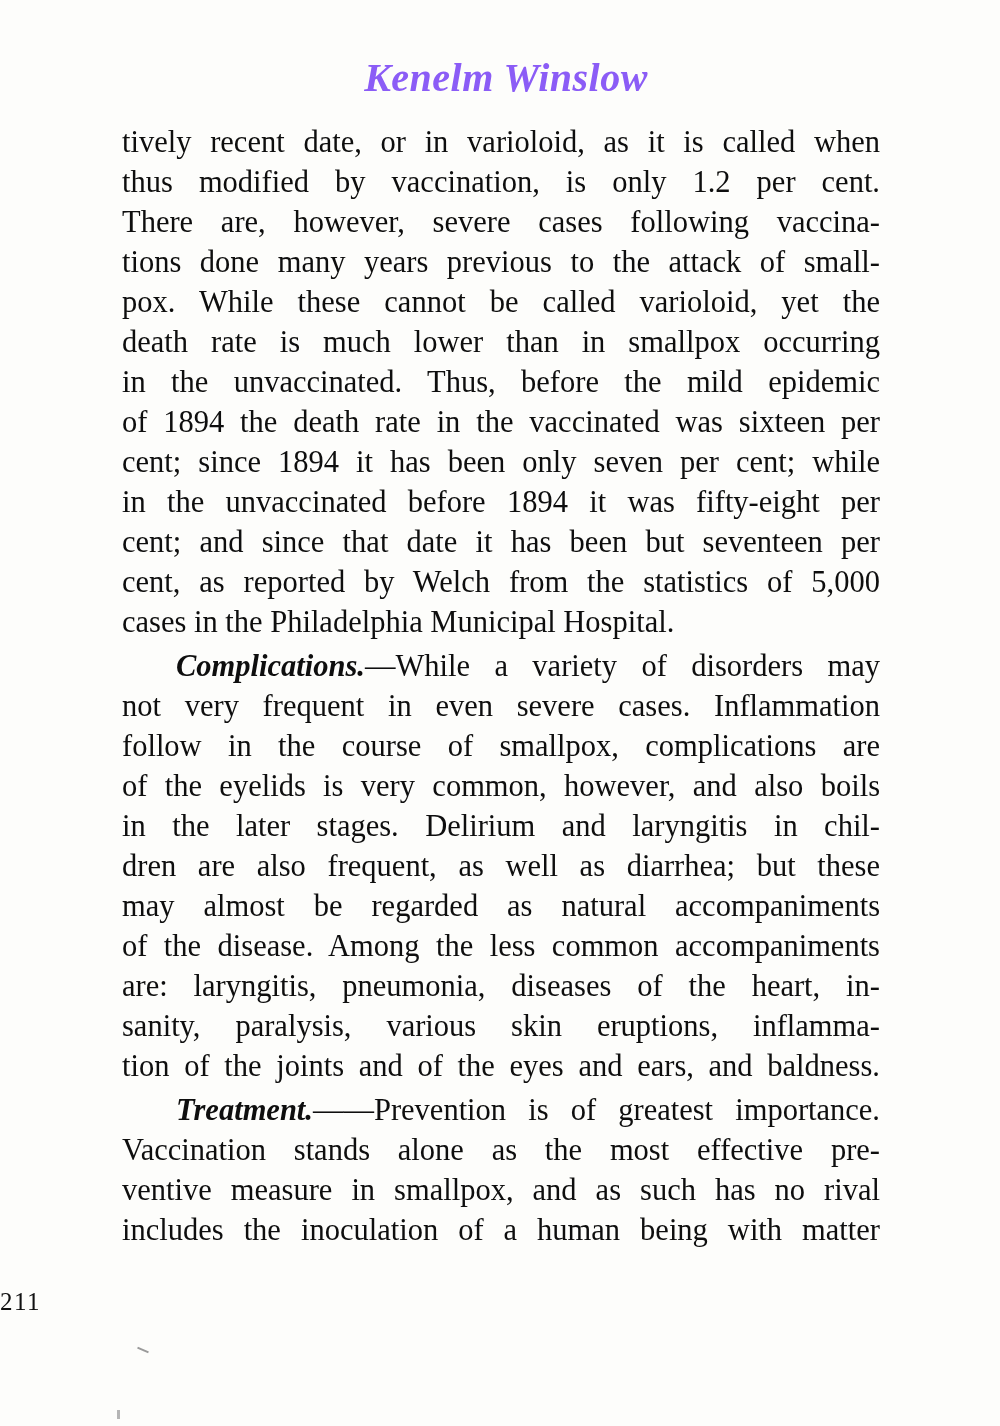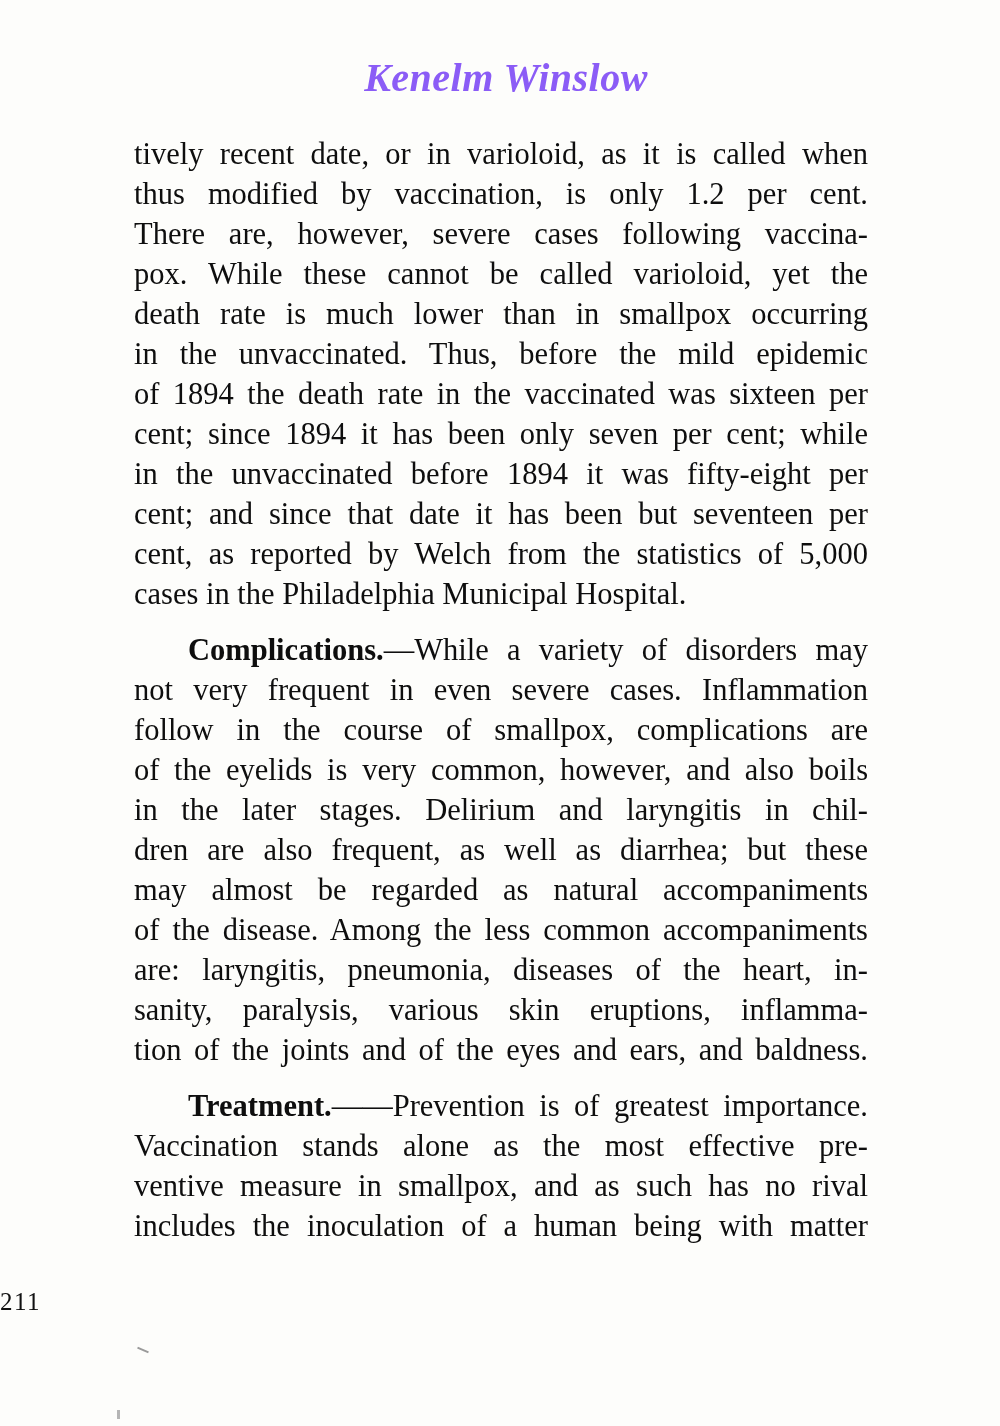--- a/index.html
+++ b/index.html
@@ -33,21 +33,21 @@
     color: #8b5cf6;
     padding-left: 6px;
   }
   .body-col {
     position: absolute;
     top: 118px;
     left: 118px;
     width: 766px;
   }
   p.para {
-    margin: 16px;
+    margin: 4px;
     font-size: 30.5px;
     line-height: 40px;
     color: #0e0e0e;
     text-align: justify;
     text-justify: inter-word;
   }
   p.para .line {
     display: block;
     white-space: nowrap;
   }
@@ -55,20 +55,21 @@
     text-align: justify;
     text-align-last: justify;
     white-space: normal;
   }
   .indent {
     display: inline-block;
     width: 54px;
   }
   .run-in {
     font-weight: 700;
+    font-style: italic;
   }
   .folio {
     position: absolute;
     top: 1288px;
     left: 0;
     width: 100%;
     text-align: left;
     font-size: 25px;
     letter-spacing: 1.5px;
     color: #111;
@@ -99,20 +100,21 @@
   <div class="running-head">
     <span>Kenelm Winslow</span>
   </div>
 
   <div class="body-col">
 
     <p class="para">
       <span class="line just">tively recent date, or in varioloid, as it is called when</span>
       <span class="line just">thus modified by vaccination, is only 1.2 per cent.</span>
       <span class="line just">There are, however, severe cases following vaccina-</span>
+      <span class="line just">tions done many years previous to the attack of small-</span>
       <span class="line just">pox.   While these cannot be called varioloid, yet the</span>
       <span class="line just">death rate is much lower than in smallpox occurring</span>
       <span class="line just">in the unvaccinated.   Thus, before the mild epidemic</span>
       <span class="line just">of 1894 the death rate in the vaccinated was sixteen per</span>
       <span class="line just">cent; since 1894 it has been only seven per cent; while</span>
       <span class="line just">in the unvaccinated before 1894 it was fifty-eight per</span>
       <span class="line just">cent; and since that date it has been but seventeen per</span>
       <span class="line just">cent, as reported by Welch from the statistics of 5,000</span>
       <span class="line">cases in the Philadelphia Municipal Hospital.</span>
     </p>

